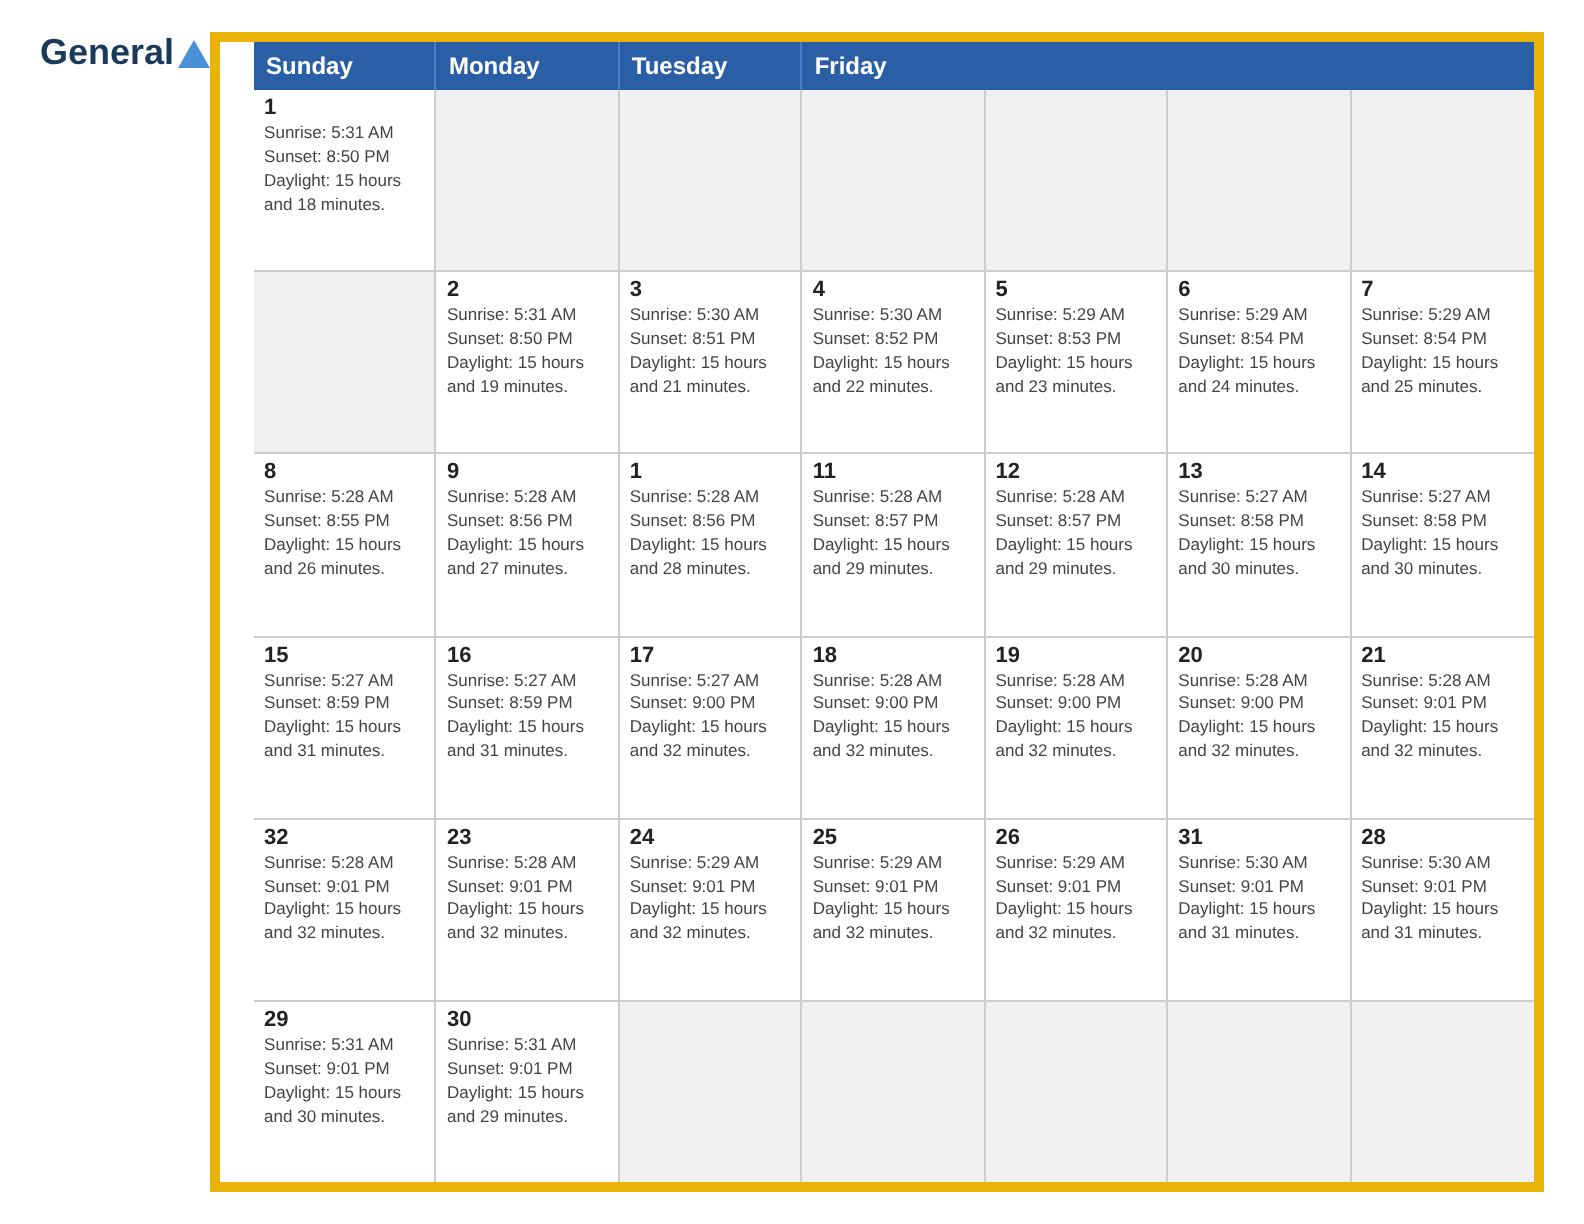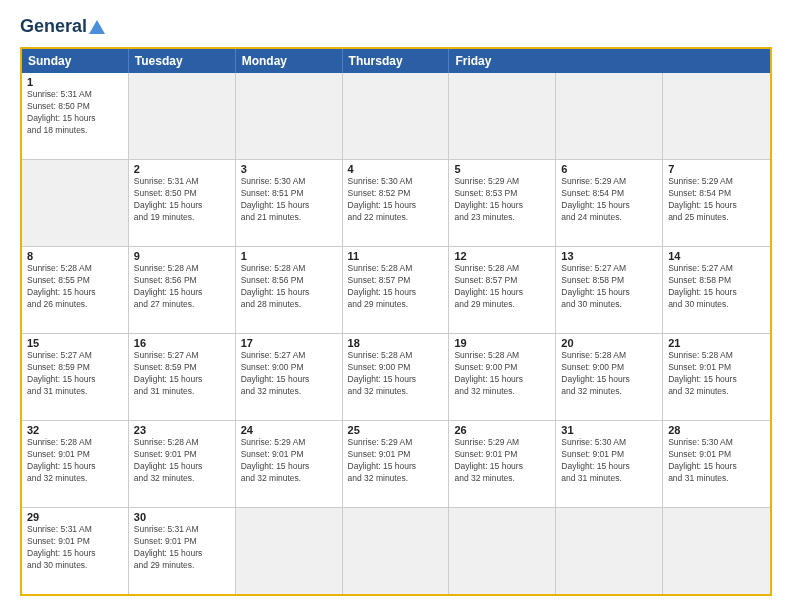--- a/index.html
+++ b/index.html
@@ -8,21 +8,21 @@
       height: 612px;
       font-family: Arial, sans-serif;
       background: #fff;
       overflow: hidden;
     }
     .page {
       width: 792px;
       height: 612px;
       padding: 16px 20px;
       display: flex;
-      flex-direction: column;
+      flex-direction: row;
     }
     .header {
       display: flex;
       justify-content: space-between;
       align-items: flex-start;
       margin-bottom: 10px;
     }
     .logo {
       display: flex;
       flex-direction: column;
@@ -56,21 +56,22 @@
       font-weight: normal;
     }
     .calendar-subtitle {
       font-size: 14px;
       color: #333;
     }
     .calendar {
       flex: 1;
       display: flex;
       flex-direction: column;
-      border: 2px solid #eab308;
+      border: 5px solid #eab308;
+      padding-left: 17px;
     }
     .cal-header {
       display: grid;
       grid-template-columns: repeat(7, 1fr);
       background: #2a5fa5;
     }
     .cal-header-cell {
       color: white;
       font-size: 12px;
       font-weight: bold;
@@ -130,23 +131,22 @@
     </div>
     <div class="title-area">
       <div class="calendar-title"></div>
       <div class="calendar-subtitle"></div>
     </div>
   </div>
 
   <div class="calendar">
     <div class="cal-header">
     <div class="cal-header-cell">Sunday</div>
+        <div class="cal-header-cell">Monday</div>
         <div class="cal-header-cell">Tuesday</div>
-        <div class="cal-header-cell">Monday</div>
-        <div class="cal-header-cell">Thursday</div>
         <div class="cal-header-cell">Friday</div>
       </div>
     <div class="cal-body">
     <div class="cal-row">
           <div class="cal-cell">
             <span class="day-num">1</span>
             <div class="day-info">Sunrise: 5:31 AM<br>Sunset: 8:50 PM<br>Daylight: 15 hours<br>and 18 minutes.</div>
           </div>
           <div class="cal-cell shaded"></div>
           <div class="cal-cell shaded"></div>

